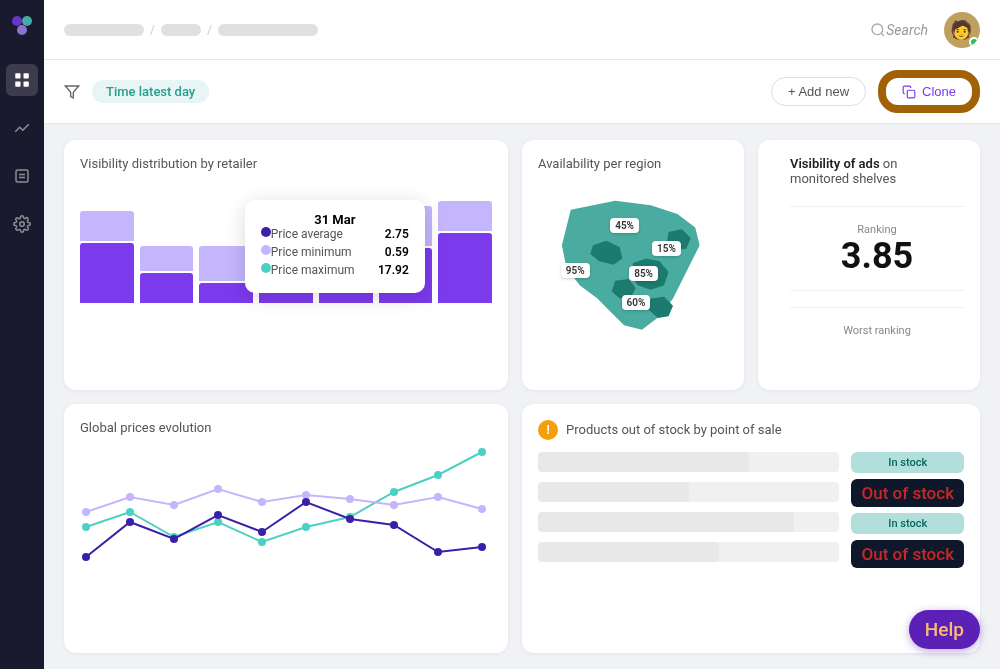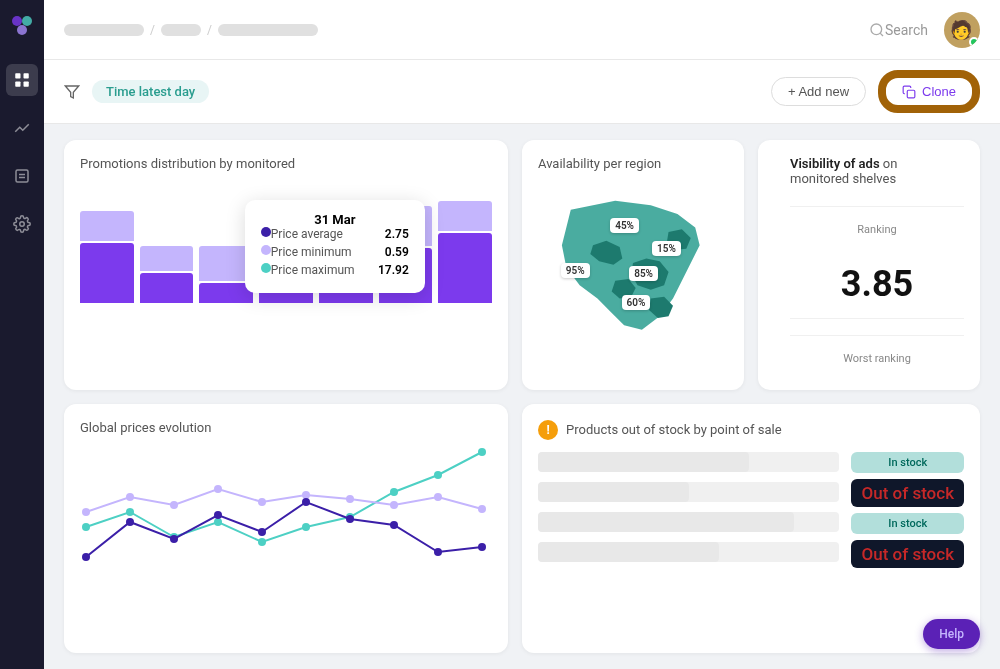--- a/index.html
+++ b/index.html
@@ -64,20 +64,21 @@
       background: #e0e0e0;
     }
     .breadcrumb-sep { color: #ccc; font-size: 12px; }
     .search-bar {
       display: flex;
       align-items: center;
       gap: 0;
       color: #999;
       font-size: 14px;
       cursor: pointer;
+      font-style: italic;
     }
     .avatar {
       width: 36px;
       height: 36px;
       border-radius: 50%;
       background: #c0a060;
       overflow: hidden;
       position: relative;
       cursor: pointer;
     }
@@ -281,21 +282,21 @@
       position: absolute;
       background: white;
       border-radius: 4px;
       padding: 2px 5px;
       font-size: 10px;
       font-weight: 600;
       color: #333;
       box-shadow: 0 1px 3px rgba(0,0,0,0.2);
     }
     .ranking-label { font-size: 11px; color: #888; margin-bottom: 2px; }
-    .ranking-value { font-size: 36px; font-weight: 700; color: #111; line-height: 1; margin-top: 28px; }
+    .ranking-value { font-size: 36px; font-weight: 700; color: #111; line-height: 1; }
     .visibility-row {
       display: flex;
       flex-direction: column;
       align-items: center;
       margin: 8px 0;
     }
     .divider { border-top: 1px solid #f0f0f0; margin: 8px 0; }
 
     
     .line-chart-container {
@@ -370,24 +371,24 @@
       text-align: left;
       min-width: 90px;
     }
 
     
     .help-btn {
       position: fixed;
       bottom: 20px;
       right: 20px;
       background: #5b21b6;
-      color: #c4b5fd;
+      color: #fdba74;
       border-radius: 20px;
       padding: 8px 16px;
-      font-size: 12px;
+      font-size: 19px;
       font-weight: 500;
       cursor: pointer;
       box-shadow: 0 2px 8px rgba(91,33,182,0.4);
       z-index: 100;
     }
   </style>
 </head>
 <body>
 
 <div class="sidebar">
@@ -461,21 +462,21 @@
         <rect x="9" y="9" width="13" height="13" rx="2"></rect>
           <path d="M5 15H4a2 2 0 0 1-2-2V4a2 2 0 0 1 2-2h9a2 2 0 0 1 2 2v1"></path>
       </svg>
       <span>Clone</span>
     </button>
   </div>
 
   <div class="content">
 
     <div class="card promo-card">
-      <div class="card-title">Promotions distribution by monitored</div>
+      <div class="card-title">Visibility distribution by retailer</div>
       <div style="position:relative;">
         <div class="bar-chart">
 
         <div class="bar-group">
               <div class="bar-stack" style="height: 120px; display: flex; flex-direction: column; justify-content: flex-end;">
                 <div class="bar-segment" style="background: rgb(196, 181, 253); height: 30px;"></div>
                 <div class="bar-segment" style="background: rgb(124, 58, 237); height: 60px;"></div>
               </div>
             </div>
             <div class="bar-group">

